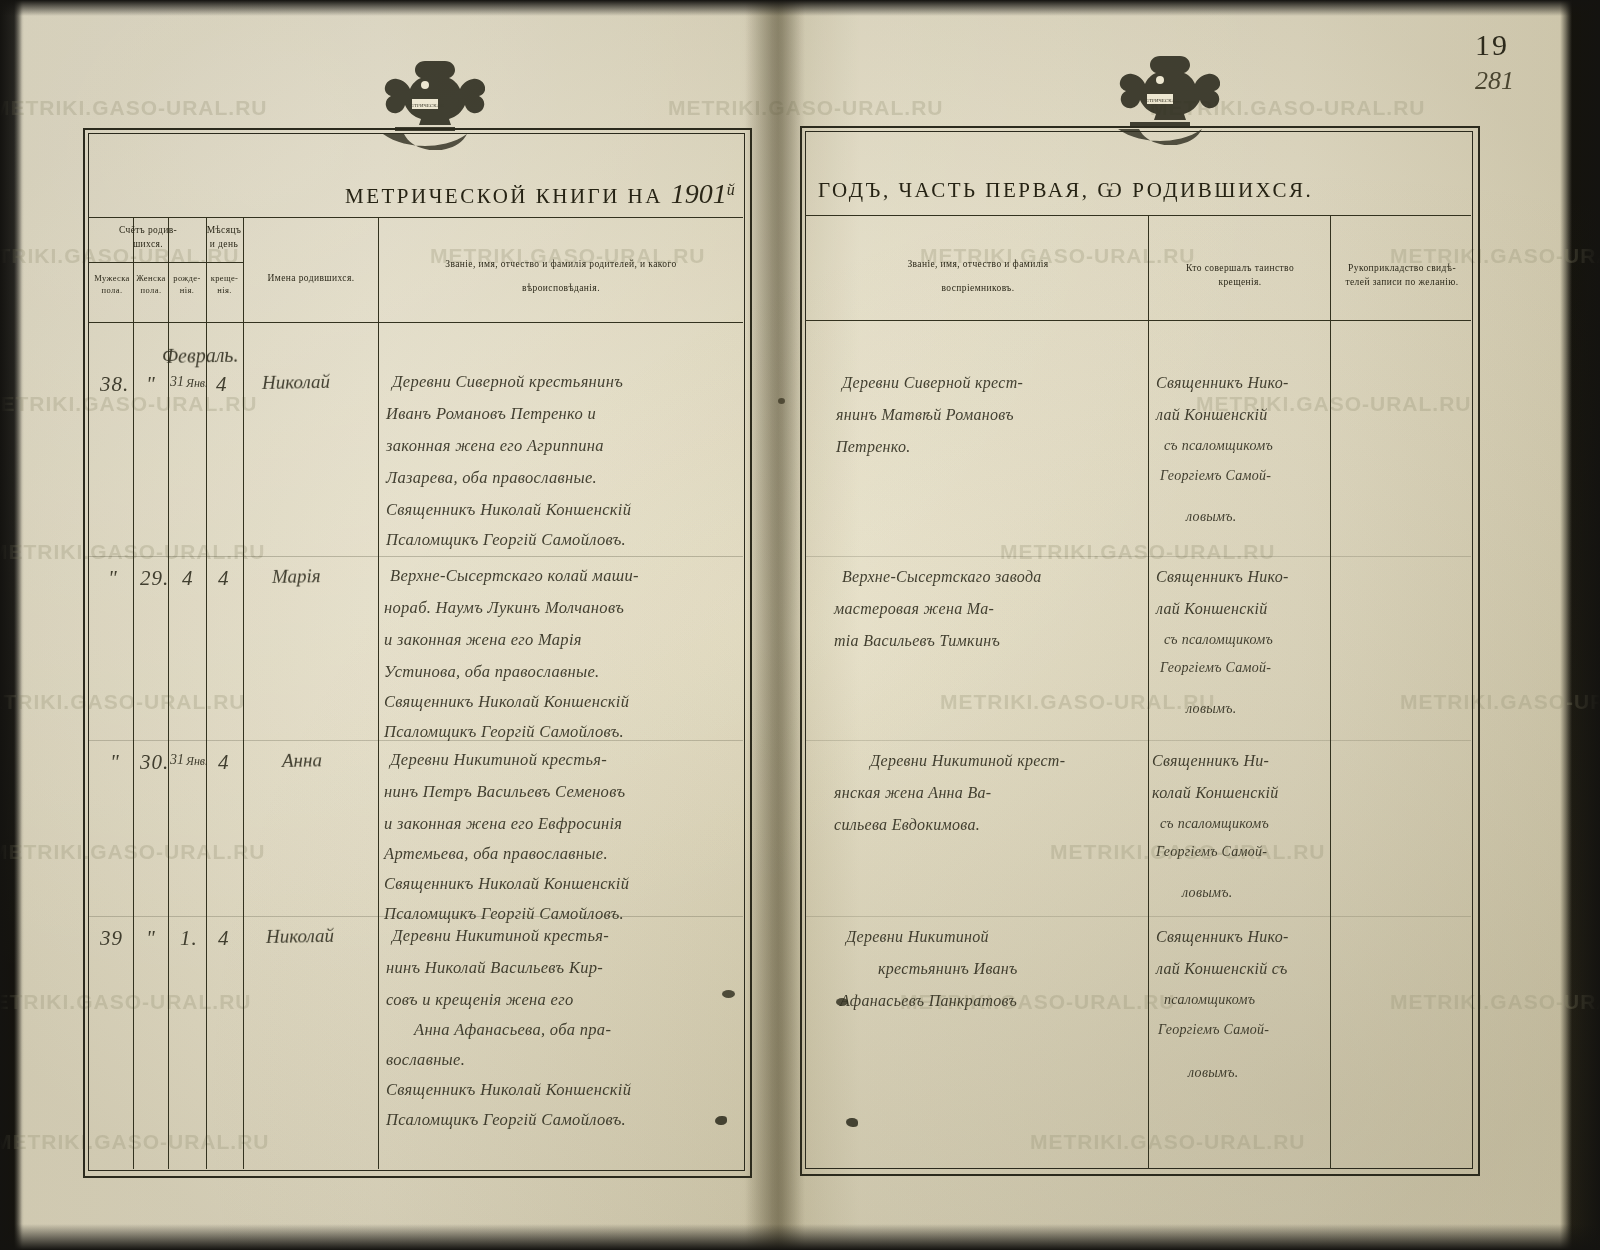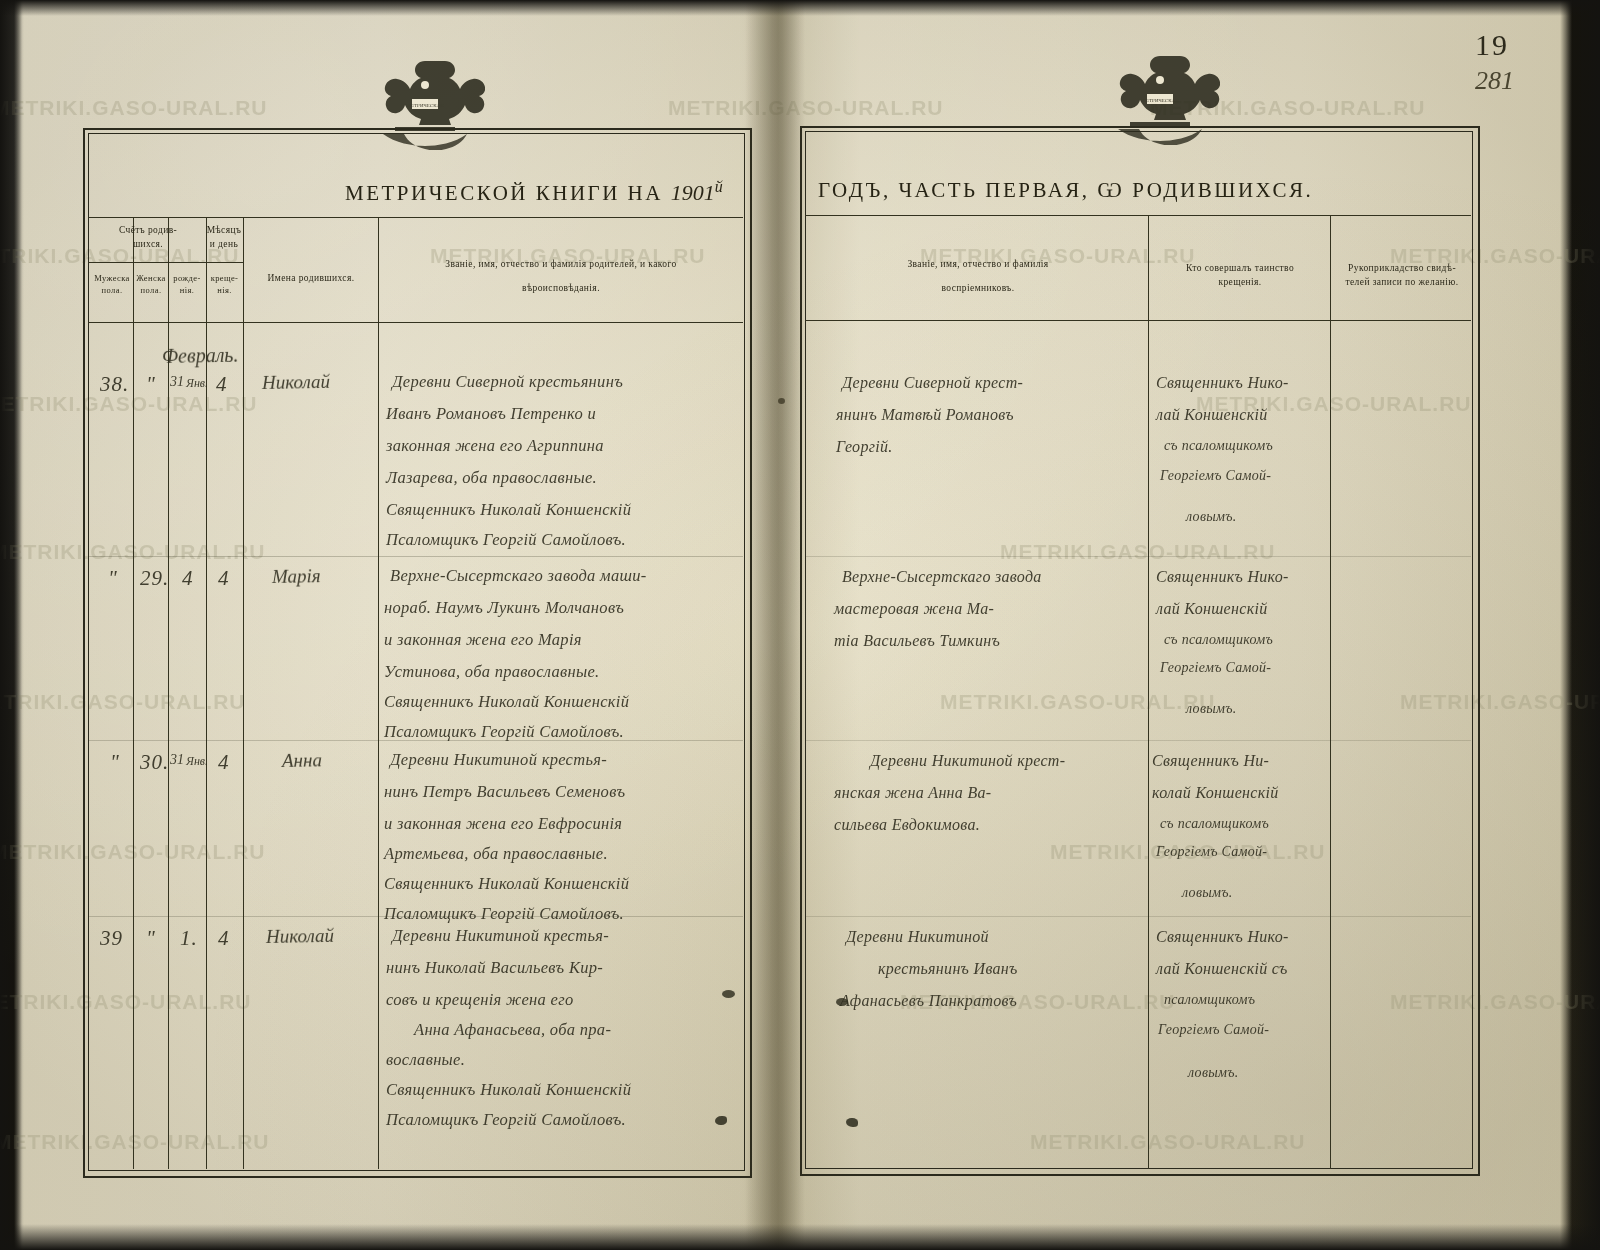--- a/index.html
+++ b/index.html
@@ -118,21 +118,21 @@
     font-size: 21px;
     letter-spacing: 2.5px;
     color: #262314;
     white-space: nowrap;
   }
   .title-left { left: 345px; }
   .title-right { left: 818px; }
   .title-year {
     font-family: "Liberation Serif", serif;
     font-style: italic;
-    font-size: 22px;
+    font-size: 28px;
     letter-spacing: 0px;
     color: #2b2718;
   }
 
   
   .frame {
     position: absolute;
     border: 2px solid #2b2a1d;
     box-shadow: inset 0 0 0 3px rgba(43,42,29,0.0);
   }
@@ -324,38 +324,38 @@
 
   <div class="hand body-line blur" style="left:392px; top:372px;">Деревни Сиверной крестьянинъ</div>
   <div class="hand body-line blur" style="left:386px; top:404px;">Иванъ Романовъ Петренко и</div>
   <div class="hand body-line blur" style="left:386px; top:436px;">законная жена его Агриппина</div>
   <div class="hand body-line blur" style="left:386px; top:468px;">Лазарева, оба православные.</div>
   <div class="hand body-line blur faint" style="left:386px; top:500px;">Священникъ Николай Коншенскій</div>
   <div class="hand body-line blur faint" style="left:386px; top:530px;">Псаломщикъ Георгій Самойловъ.</div>
 
   <div class="hand right-line blur" style="left:842px; top:374px;">Деревни Сиверной крест-</div>
   <div class="hand right-line blur" style="left:836px; top:406px;">янинъ Матвѣй Романовъ</div>
-  <div class="hand right-line blur" style="left:836px; top:438px;">Георгій.</div>
+  <div class="hand right-line blur" style="left:836px; top:438px;">Петренко.</div>
 
   <div class="hand right-line blur" style="left:1156px; top:374px;">Священникъ Нико-</div>
   <div class="hand right-line blur" style="left:1156px; top:406px;">лай Коншенскій</div>
   <div class="hand right-line blur faint" style="left:1164px; top:438px; font-size:14px;">съ псаломщикомъ</div>
   <div class="hand right-line blur faint" style="left:1160px; top:468px; font-size:14px;">Георгіемъ Самой-</div>
   <div class="hand right-line blur fainter" style="left:1186px; top:496px; font-size:14px;">ловымъ.</div>
 
   <div class="hline" style="left:88px; top:556px; width:655px; opacity:0.25;"></div>
   <div class="hline" style="left:805px; top:556px; width:666px; opacity:0.18;"></div>
 
   <div class="hand num blur" style="left:108px; top:566px;">"</div>
   <div class="hand num blur" style="left:140px; top:566px;">29.</div>
   <div class="hand num blur" style="left:182px; top:566px;">4</div>
   <div class="hand num blur" style="left:218px; top:566px;">4</div>
   <div class="hand name blur" style="left:272px; top:566px; transform:rotate(-1deg);">Марія</div>
 
-  <div class="hand body-line blur" style="left:390px; top:566px;">Верхне-Сысертскаго завода маши-</div>
+  <div class="hand body-line blur" style="left:390px; top:566px;">Верхне-Сысертскаго колай маши-</div>
   <div class="hand body-line blur" style="left:384px; top:598px;">нораб. Наумъ Лукинъ Молчановъ</div>
   <div class="hand body-line blur" style="left:384px; top:630px;">и законная жена его Марія</div>
   <div class="hand body-line blur" style="left:384px; top:662px;">Устинова, оба православные.</div>
   <div class="hand body-line blur faint" style="left:384px; top:692px;">Священникъ Николай Коншенскій</div>
   <div class="hand body-line blur faint" style="left:384px; top:722px;">Псаломщикъ Георгій Самойловъ.</div>
 
   <div class="hand right-line blur" style="left:842px; top:568px;">Верхне-Сысертскаго завода</div>
   <div class="hand right-line blur" style="left:834px; top:600px;">мастеровая жена Ма-</div>
   <div class="hand right-line blur" style="left:834px; top:632px;">тіа Васильевъ Тимкинъ</div>
 

